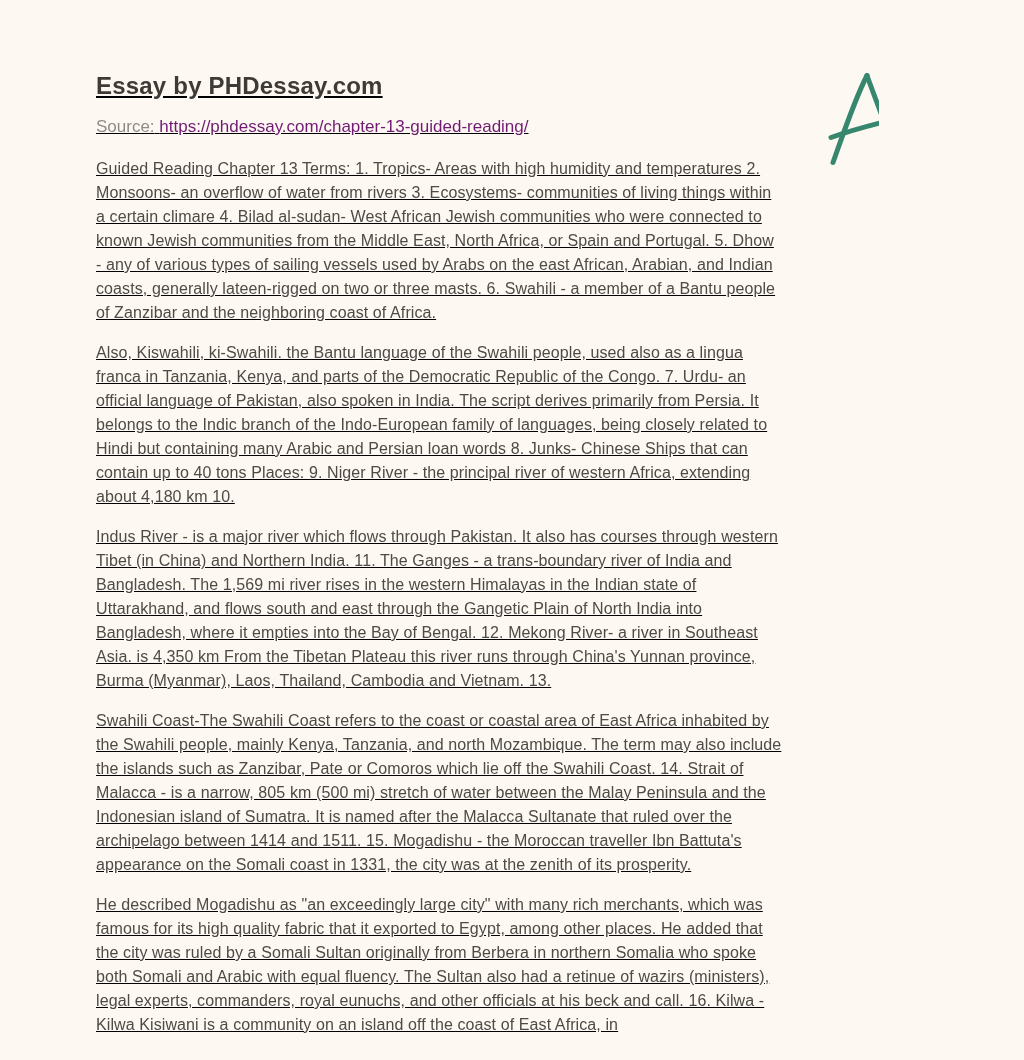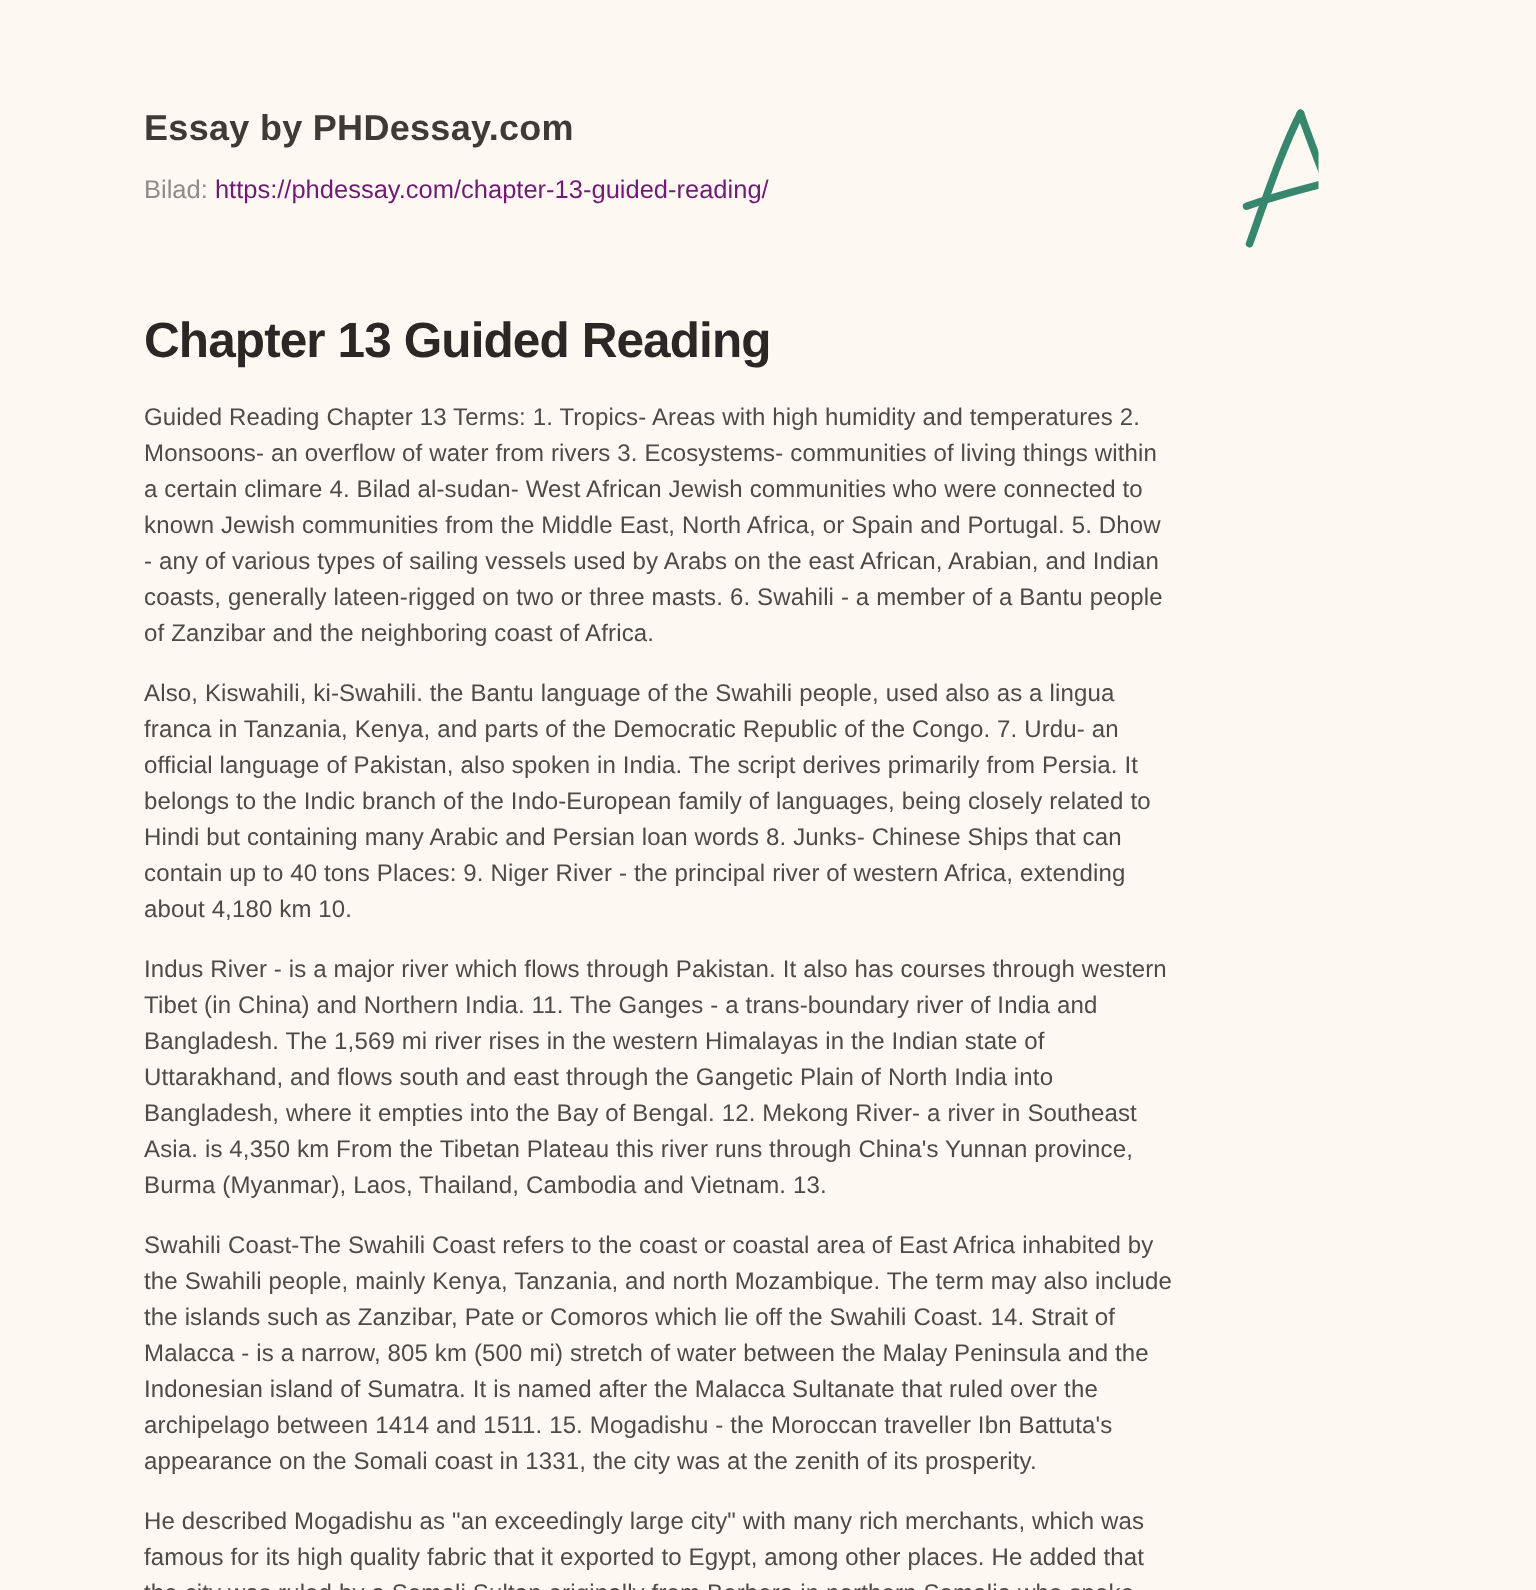--- a/index.html
+++ b/index.html
@@ -7,20 +7,21 @@
   body {
     font-family: "Liberation Sans", "DejaVu Sans", sans-serif;
     background: #FDF8F1;
   }
   .page {
     position: relative;
     width: 879px;
     height: 1060px;
     background: #FDF8F1;
     overflow: hidden;
+    text-decoration: underline;
   }
   .content {
     padding: 0 96px;
   }
   .essay-by {
     padding-top: 72px;
     font-size: 24px;
     font-weight: 700;
     color: #3E3A36;
     letter-spacing: 0.2px;
@@ -82,25 +83,24 @@
       <path d="M57,28 C72,22 87,19 102,17"></path>
 
       <path d="M95,19 C103,28 105,41 102,53 C98,71 88,85 75,91 C65,95 58,88 60,80 C61,73 66,69 71,66"></path>
     </g>
   </svg>
 
   <div class="content">
     <div class="essay-by">Essay by PHDessay.com</div>
 
     <div class="source-line">
-      <span>Bilad:</span>
+      <span>Source:</span>
       <a>https://phdessay.com/chapter-13-guided-reading/</a>
     </div>
 
-    <h1 class="doc-title">Chapter 13 Guided Reading</h1>
 
     <div class="doc-body">
       <p>Guided Reading Chapter 13 Terms: 1. Tropics- Areas with high humidity and temperatures 2. Monsoons- an overflow of water from rivers 3. Ecosystems- communities of living things within a certain climare 4. Bilad al-sudan- West African Jewish communities who were connected to known Jewish communities from the Middle East, North Africa, or Spain and Portugal. 5. Dhow - any of various types of sailing vessels used by Arabs on the east African, Arabian, and Indian coasts, generally lateen-rigged on two or three masts. 6. Swahili - a member of a Bantu people of Zanzibar and the neighboring coast of Africa.</p>
       <p>Also, Kiswahili, ki-Swahili. the Bantu language of the Swahili people, used also as a lingua franca in Tanzania, Kenya, and parts of the Democratic Republic of the Congo. 7. Urdu- an official language of Pakistan, also spoken in India. The script derives primarily from Persia. It belongs to the Indic branch of the Indo-European family of languages, being closely related to Hindi but containing many Arabic and Persian loan words 8. Junks- Chinese Ships that can contain up to 40 tons Places: 9. Niger River - the principal river of western Africa, extending about 4,180 km 10.</p>
       <p>Indus River - is a major river which flows through Pakistan. It also has courses through western Tibet (in China) and Northern India. 11. The Ganges - a trans-boundary river of India and Bangladesh. The 1,569 mi river rises in the western Himalayas in the Indian state of Uttarakhand, and flows south and east through the Gangetic Plain of North India into Bangladesh, where it empties into the Bay of Bengal. 12. Mekong River- a river in Southeast Asia. is 4,350 km From the Tibetan Plateau this river runs through China's Yunnan province, Burma (Myanmar), Laos, Thailand, Cambodia and Vietnam. 13.</p>
       <p>Swahili Coast-The Swahili Coast refers to the coast or coastal area of East Africa inhabited by the Swahili people, mainly Kenya, Tanzania, and north Mozambique. The term may also include the islands such as Zanzibar, Pate or Comoros which lie off the Swahili Coast. 14. Strait of Malacca - is a narrow, 805 km (500 mi) stretch of water between the Malay Peninsula and the Indonesian island of Sumatra. It is named after the Malacca Sultanate that ruled over the archipelago between 1414 and 1511. 15. Mogadishu - the Moroccan traveller Ibn Battuta's appearance on the Somali coast in 1331, the city was at the zenith of its prosperity.</p>
       <p>He described Mogadishu as "an exceedingly large city" with many rich merchants, which was famous for its high quality fabric that it exported to Egypt, among other places. He added that the city was ruled by a Somali Sultan originally from Berbera in northern Somalia who spoke both Somali and Arabic with equal fluency. The Sultan also had a retinue of wazirs (ministers), legal experts, commanders, royal eunuchs, and other officials at his beck and call. 16. Kilwa -Kilwa Kisiwani is a community on an island off the coast of East Africa, in</p>
     </div>
   </div>
 

